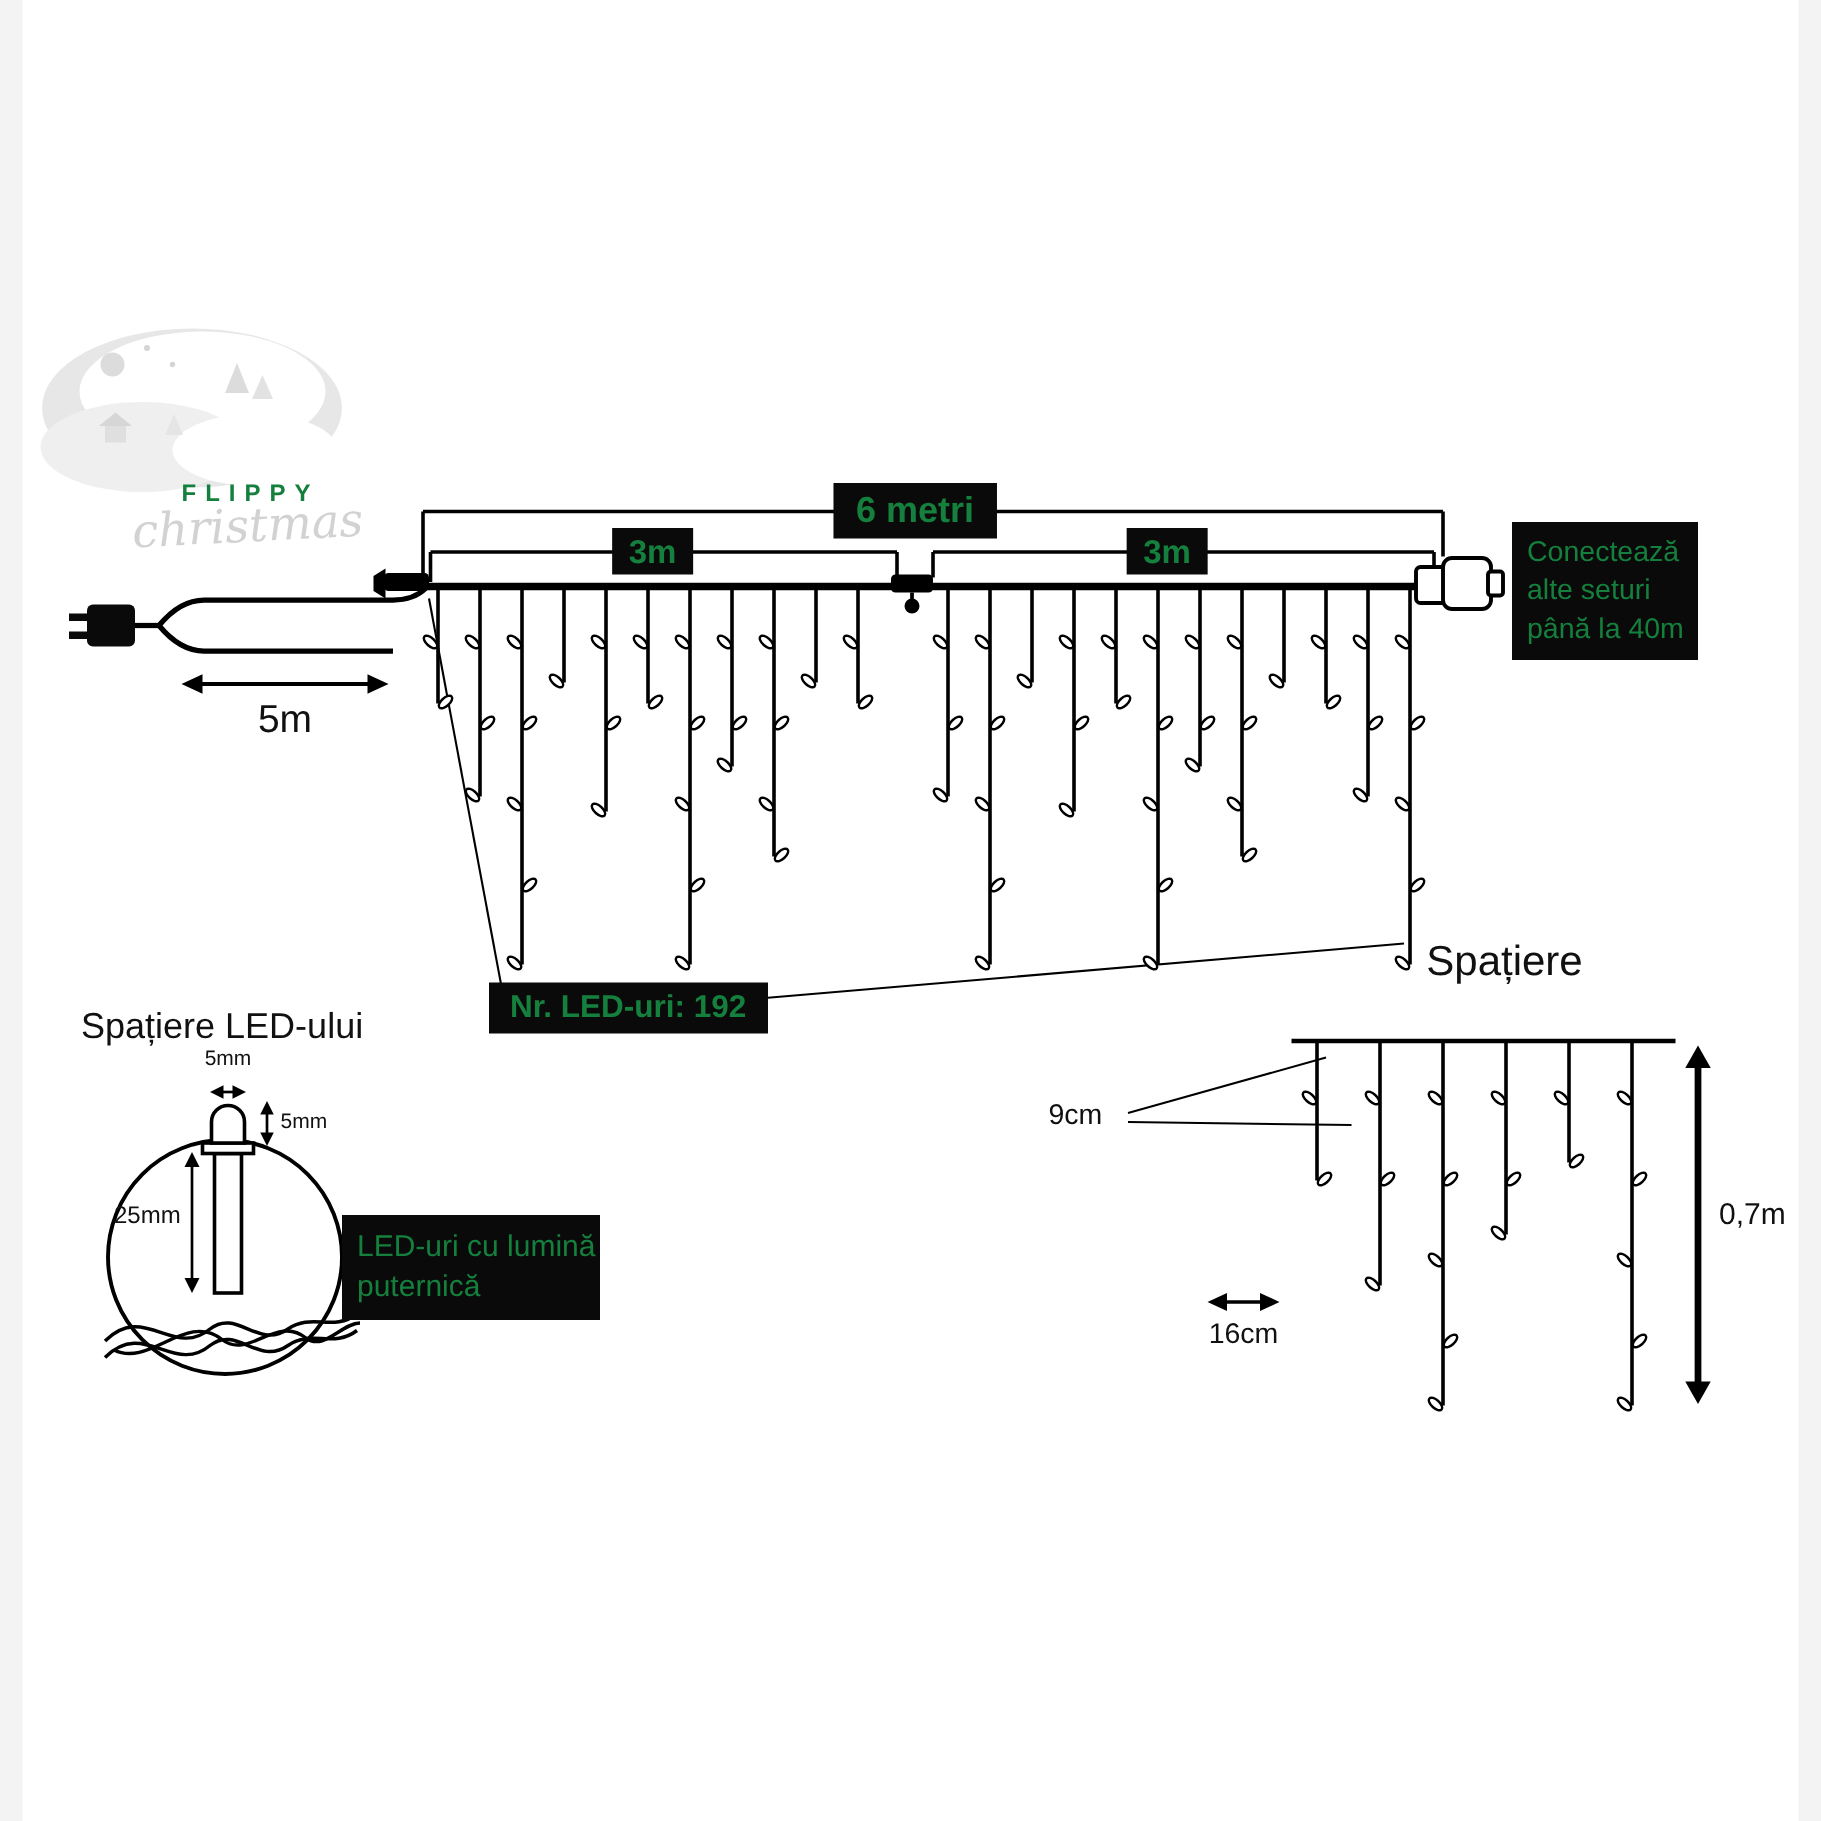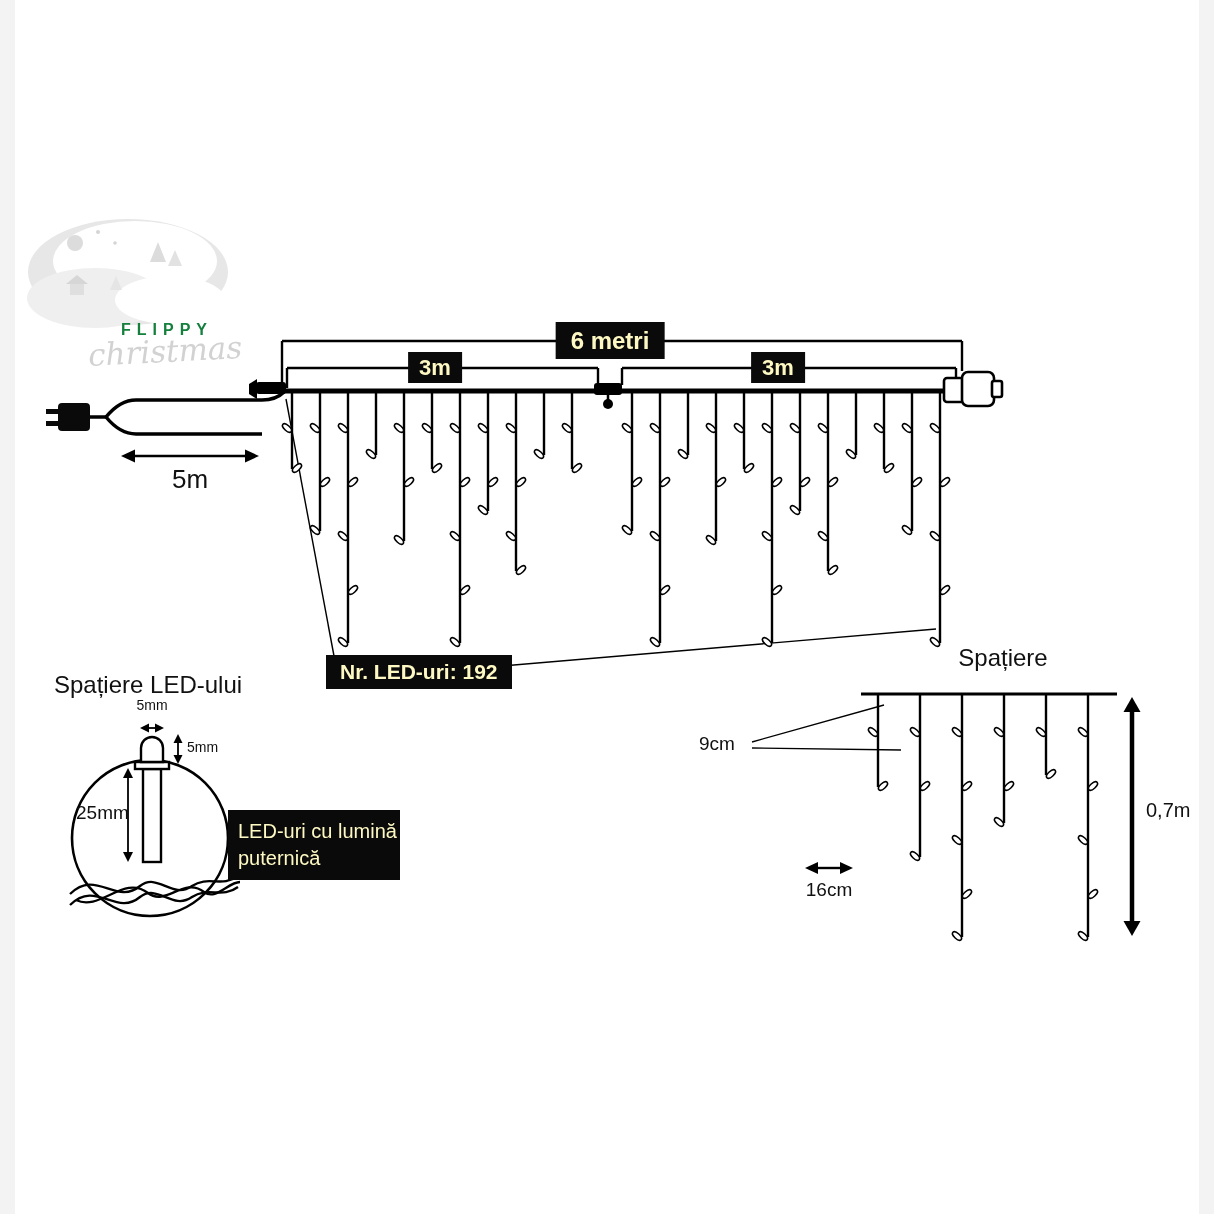--- a/index.html
+++ b/index.html
@@ -3,36 +3,36 @@
 <meta charset="utf-8">
 <style>
   *{margin:0;padding:0;box-sizing:border-box}
   html,body{width:1214px;height:1214px;background:#ffffff;font-family:"Liberation Sans",sans-serif;color:#111}
   #stage{position:relative;width:1214px;height:1214px;overflow:hidden;background:#fff}
   .edge{position:absolute;top:0;bottom:0;width:15px;background:#f3f3f3}
   .edge.left{left:0}.edge.right{right:0}
   svg{position:absolute;left:0;top:0}
   .lbl{position:absolute;white-space:nowrap;color:#111}
   .cx{transform:translateX(-50%)}
-  .blackbox{background:#0a0a0a;color:#fef9c3}
+  .blackbox{background:#0a0a0a;color:#15803d}
   .title{left:607px;top:237px;font-size:47px;font-weight:800;letter-spacing:1px}
   .logo-brand{left:121px;top:321px;font-size:16px;font-weight:700;letter-spacing:6px;color:#15803d}
   .logo-script{left:88px;top:333px;font-size:31px;font-style:italic;font-family:"DejaVu Serif",serif;color:#d2d2d2;transform:rotate(-3deg)}
   .box-6m{left:610px;top:322px;height:37px;display:flex;align-items:center;padding:0 15px;font-size:24px;font-weight:700;transform:translateX(-50%)}
   .box-3m{top:352px;height:31px;display:flex;align-items:center;padding:0 11px;font-size:22px;font-weight:700;transform:translateX(-50%)}
   .box-3m.l{left:435px}.box-3m.r{left:778px}
   .lbl-5m{left:190px;top:464px;font-size:26px}
   .box-connect{left:1008px;top:348px;width:124px;padding:8px 10px;font-size:19px;line-height:1.33}
   .box-nrled{left:326px;top:655px;padding:5px 14px;font-size:21px;font-weight:700}
   .heading-marimea{left:54px;top:671px;font-size:24px}
   .lbl-5mm-top{left:152px;top:697px;font-size:14px}
   .lbl-5mm-side{left:187px;top:739px;font-size:14px}
-  .lbl-25mm{left:76px;top:802px;font-size:19px}
+  .lbl-25mm{left:76px;top:802px;font-size:16px}
   .box-lednote{left:228px;top:810px;width:172px;padding:8px 10px;font-size:20px;line-height:1.35}
-  .heading-spatiere{left:1003px;top:644px;font-size:24px}
+  .heading-spatiere{left:1003px;top:625px;font-size:28px}
   .lbl-9cm{left:699px;top:733px;font-size:19px}
   .lbl-16cm{left:829px;top:879px;font-size:19px}
   .lbl-07m{left:1146px;top:799px;font-size:20px}
   .footnote{left:0;width:1214px;text-align:center;top:962px;font-size:23px;white-space:normal}
 </style>
 </head>
 <body>
 
 <div id="stage">
 
@@ -338,20 +338,25 @@
 
   <div class="lbl logo-brand">FLIPPY</div>
   <div class="lbl logo-script">christmas</div>
 
   <div class="lbl blackbox box-6m">6 metri</div>
   <div class="lbl blackbox box-3m l">3m</div>
   <div class="lbl blackbox box-3m r">3m</div>
 
   <div class="lbl lbl-5m cx">5m</div>
 
+  <div class="lbl blackbox box-connect">
+    <div>Conectează</div>
+    <div>alte seturi</div>
+    <div>până la 40m</div>
+  </div>
 
   <div class="lbl blackbox box-nrled">Nr. LED-uri: 192</div>
 
   <div class="lbl heading-marimea">Spațiere LED-ului</div>
   <div class="lbl lbl-5mm-top cx">5mm</div>
   <div class="lbl lbl-5mm-side">5mm</div>
   <div class="lbl lbl-25mm">25mm</div>
 
   <div class="lbl blackbox box-lednote">
     <div>LED-uri cu lumină</div>

